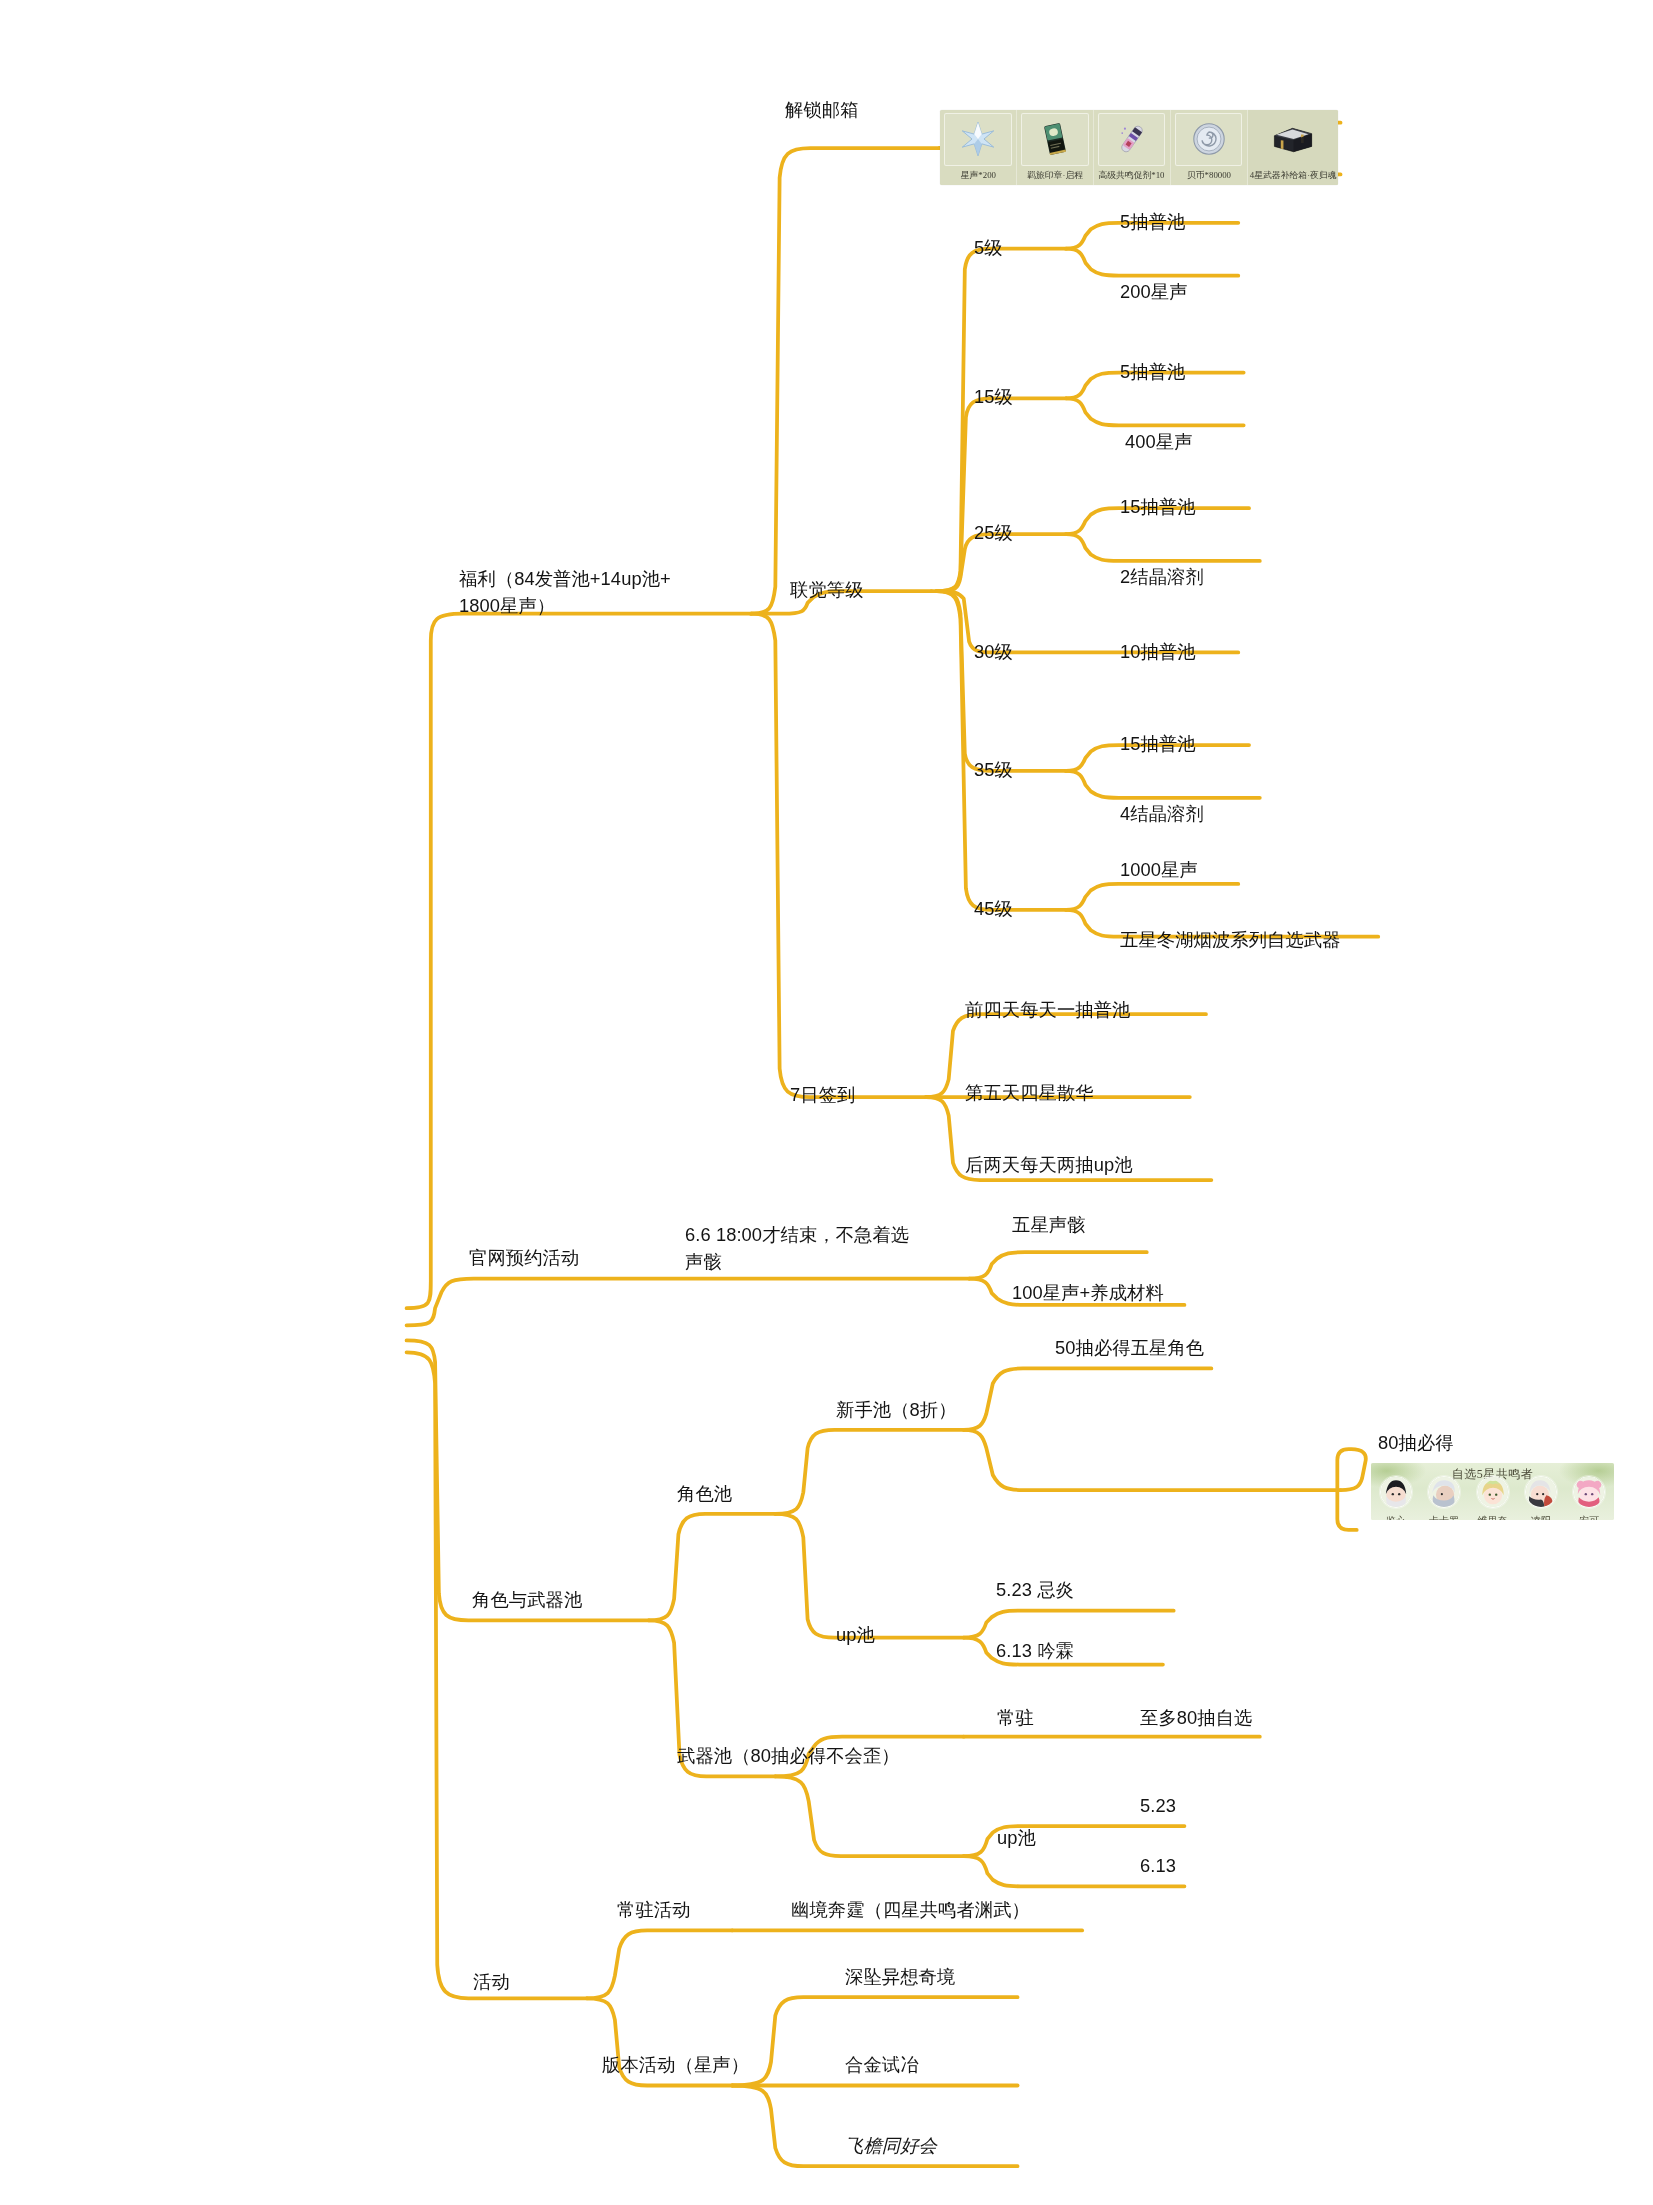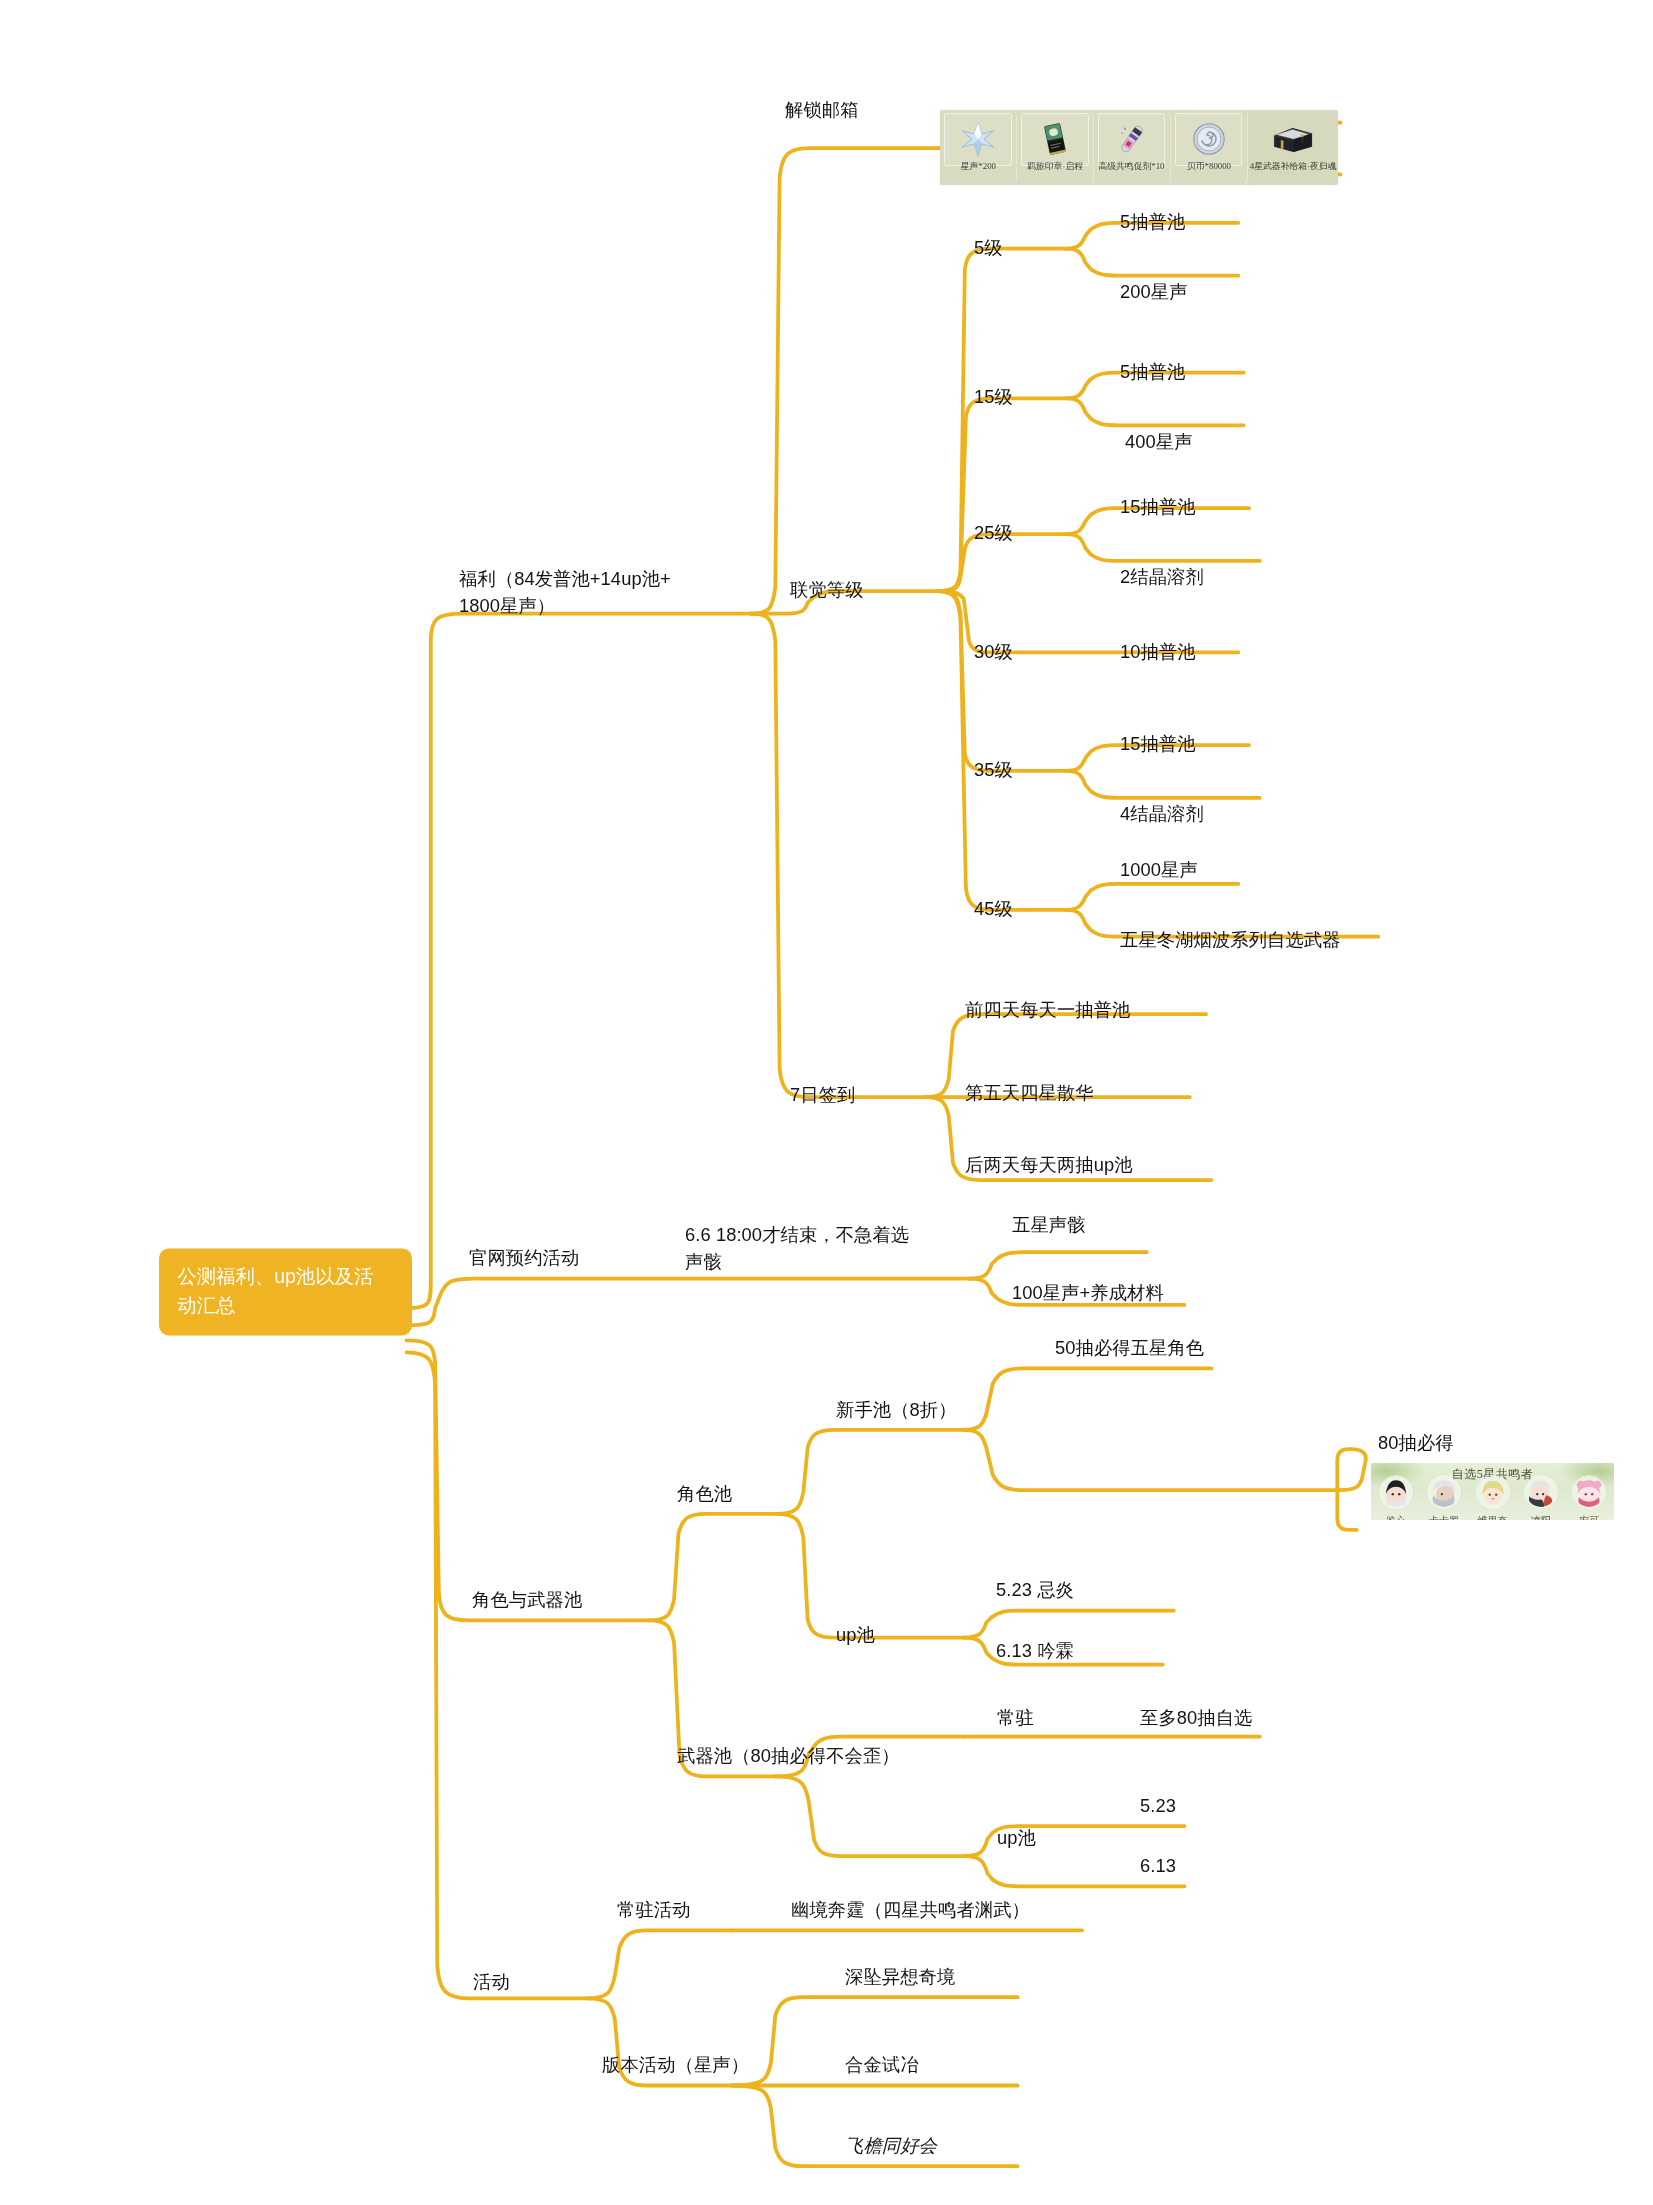--- a/index.html
+++ b/index.html
@@ -46,23 +46,22 @@
     border-radius:1.6px;
     display:flex;
     overflow:hidden;
     box-shadow:0 0 0 0.5px rgba(0,0,0,0.04);
   }
   .mailcell{
     flex:1 1 0;
     position:relative;
     display:flex;flex-direction:column;
     align-items:center;justify-content:flex-end;
-    padding-bottom:12px;
+    padding-bottom:3px;
     border-right:0.5px solid rgba(255,255,255,0.35);
-    border-radius:6px;
   }
   .mailcell:last-child{border-right:none;background:#d6d9bd;}
   .mailframe{
     position:absolute;top:3.2px;left:4.3px;right:4.3px;bottom:19.4px;
     border:0.5px solid rgba(255,255,255,0.55);
     border-radius:2.2px;
     background:rgba(255,255,255,0.10);
   }
   .mailart{position:absolute;top:3.2px;left:0;right:0;bottom:19.4px;display:flex;align-items:center;justify-content:center;}
   .mailname{
@@ -190,24 +189,20 @@
       <path d="M 1090 3712 C 1130 3712 1136 3724 1142 3752 L 1150 3840 C 1158 3866 1170 3874 1202 3874 L 1360 3874"></path>
 
       <path d="M 1360 3586 L 2010 3586"></path>
 
       <path d="M 1360 3874 C 1420 3874 1426 3862 1432 3830 L 1440 3744 C 1448 3718 1460 3710 1492 3710 L 1890 3710"></path>
       <path d="M 1360 3874 L 1890 3874"></path>
       <path d="M 1360 3874 C 1420 3874 1426 3886 1432 3918 L 1440 3990 C 1448 4016 1460 4024 1492 4024 L 1890 4024"></path>
     </g>
   </svg>
 
-  <div class="root" style="left:159px;top:1292px;transform:translateY(-50%);">
-    <span class="txt">公测福利、up池以及活
-动汇总</span>
-  </div>
 
   <div class="node" style="left:459px;top:566px;width:253px;">
     <span class="txt">福利（84发普池+14up池+
 1800星声）</span>
   </div>
 
   <div class="node" style="left:785px;top:97px;">
     <span class="txt">解锁邮箱</span>
   </div>
 

